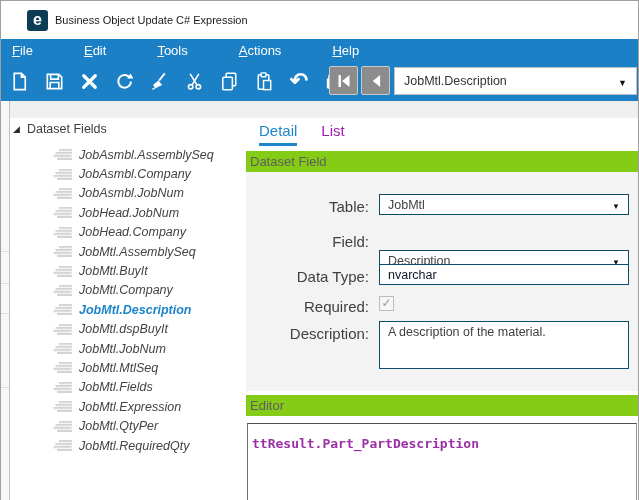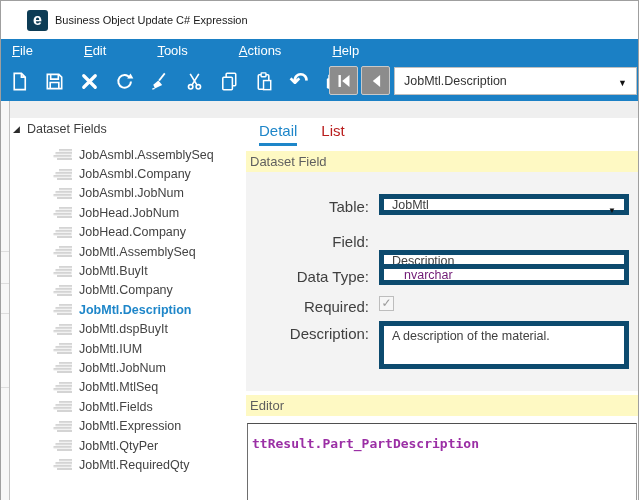--- a/index.html
+++ b/index.html
@@ -36,37 +36,37 @@
   .leftstrip{position:absolute;left:0;top:100px;width:9px;height:400px;background:#f7f7f7;border-right:1px solid #c2c2c2;}
   .leftstrip .hline{position:absolute;left:0;width:8px;height:1px;background:#ddd;}
   
   .tree{position:absolute;left:10px;top:117px;width:230px;height:383px;background:#fff;font-size:12.5px;}
   .tree-root{position:absolute;left:2px;top:4px;display:flex;align-items:center;cursor:default;}
   .tree-root .tri{font-size:9px;color:#2b2b2b;margin-right:7px;line-height:9px;}
   .tree-root .lbl{color:#3d3d3d;}
   .tree-items{position:absolute;left:42px;top:27px;}
   .tree-item{height:19.4px;display:flex;align-items:center;cursor:default;white-space:nowrap;}
   .tree-item svg{margin-right:6px;flex:0 0 auto;}
-  .tree-item .til{color:#434343;}
+  .tree-item .til{color:#434343;font-style:italic;}
   .tree-item.selected .til{color:var(--sel,#1e86c9);font-weight:bold;}
   
   .detail{position:absolute;left:245px;top:117px;width:393px;height:383px;background:#fff;}
   .tabs{position:absolute;left:13px;top:4px;display:flex;gap:24px;font-size:15px;}
-  .tab{padding-bottom:4px;color:#b91c1c;cursor:default;}
+  .tab{padding-bottom:4px;color:#a21caf;cursor:default;}
   .tab.active{color:var(--tab,#1e86c9);border-bottom:3px solid var(--tab,#1e86c9);}
-  .group-hd{position:absolute;left:0;width:100%;height:21px;background:#fef9c3;color:#5f5f5f;
+  .group-hd{position:absolute;left:0;width:100%;height:21px;background:#84cc16;color:#5f5f5f;
             font-size:13px;line-height:21px;padding-left:4px;}
   .hd-dataset{top:33px;} .hd-editor{top:277px;}
   .formbg{position:absolute;left:0;top:54px;width:100%;height:219px;background:#f3f3f3;}
   .flabel{position:absolute;left:0;width:123px;text-align:right;font-size:15px;color:#3f3f3f;}
-  .ffield{position:absolute;left:133px;width:250px;background:#fff;border:5px solid #0c4a6e;
+  .ffield{position:absolute;left:133px;width:250px;background:#fff;border:1px solid #0c4a6e;
           font-size:12.5px;color:#404040;}
   .combo{height:21px;display:flex;align-items:center;padding-left:8px;position:relative;}
   .combo .arrow{position:absolute;right:8px;top:7px;font-size:8px;color:#111;}
-  .tbox{height:21px;display:flex;align-items:center;padding-left:20px;color:#701a75;}
+  .tbox{height:21px;display:flex;align-items:center;padding-left:8px;color:#0f172a;}
   .checkbox{position:absolute;left:133px;width:15px;height:15px;background:#f6f6f6;border:1px solid #bdbdbd;
             color:#9a9a9a;font-size:12px;line-height:13px;text-align:center;}
   .tarea{height:48px;padding:3px 8px;line-height:15px;}
   .editorbox{position:absolute;left:1px;top:305px;width:390px;height:78px;background:#fff;
              border:1px solid #9a9a9a;border-top:1px solid #4f4f4f;border-left-color:#6e6e6e;}
   .editorbox pre{margin:12px 4px;font-family:"DejaVu Sans Mono",monospace;font-size:13px;font-weight:bold;
                  color:var(--code,#9b2fa5);}
 </style>
 </head>
 <body>
@@ -250,27 +250,20 @@
             <path d="M6 2h13M2.5 5h16.5M0.5 8h18M4 11h15" stroke="#c6c6c6" stroke-width="1.7" fill="none"></path>
             <path d="M6 3.2h13M2.5 6.2h16.5M0.5 9.2h18" stroke="#ededed" stroke-width="1" fill="none"></path>
           </svg>
           <span class="til">JobMtl.dspBuyIt</span>
         </div>
         <div class="tree-item">
           <svg width="20" height="13" viewBox="0 0 20 13">
             <path d="M6 2h13M2.5 5h16.5M0.5 8h18M4 11h15" stroke="#c6c6c6" stroke-width="1.7" fill="none"></path>
             <path d="M6 3.2h13M2.5 6.2h16.5M0.5 9.2h18" stroke="#ededed" stroke-width="1" fill="none"></path>
           </svg>
-          <span class="til">JobMtl.IUM</span>
-        </div>
-        <div class="tree-item">
-          <svg width="20" height="13" viewBox="0 0 20 13">
-            <path d="M6 2h13M2.5 5h16.5M0.5 8h18M4 11h15" stroke="#c6c6c6" stroke-width="1.7" fill="none"></path>
-            <path d="M6 3.2h13M2.5 6.2h16.5M0.5 9.2h18" stroke="#ededed" stroke-width="1" fill="none"></path>
-          </svg>
           <span class="til">JobMtl.JobNum</span>
         </div>
         <div class="tree-item">
           <svg width="20" height="13" viewBox="0 0 20 13">
             <path d="M6 2h13M2.5 5h16.5M0.5 8h18M4 11h15" stroke="#c6c6c6" stroke-width="1.7" fill="none"></path>
             <path d="M6 3.2h13M2.5 6.2h16.5M0.5 9.2h18" stroke="#ededed" stroke-width="1" fill="none"></path>
           </svg>
           <span class="til">JobMtl.MtlSeq</span>
         </div>
         <div class="tree-item">

